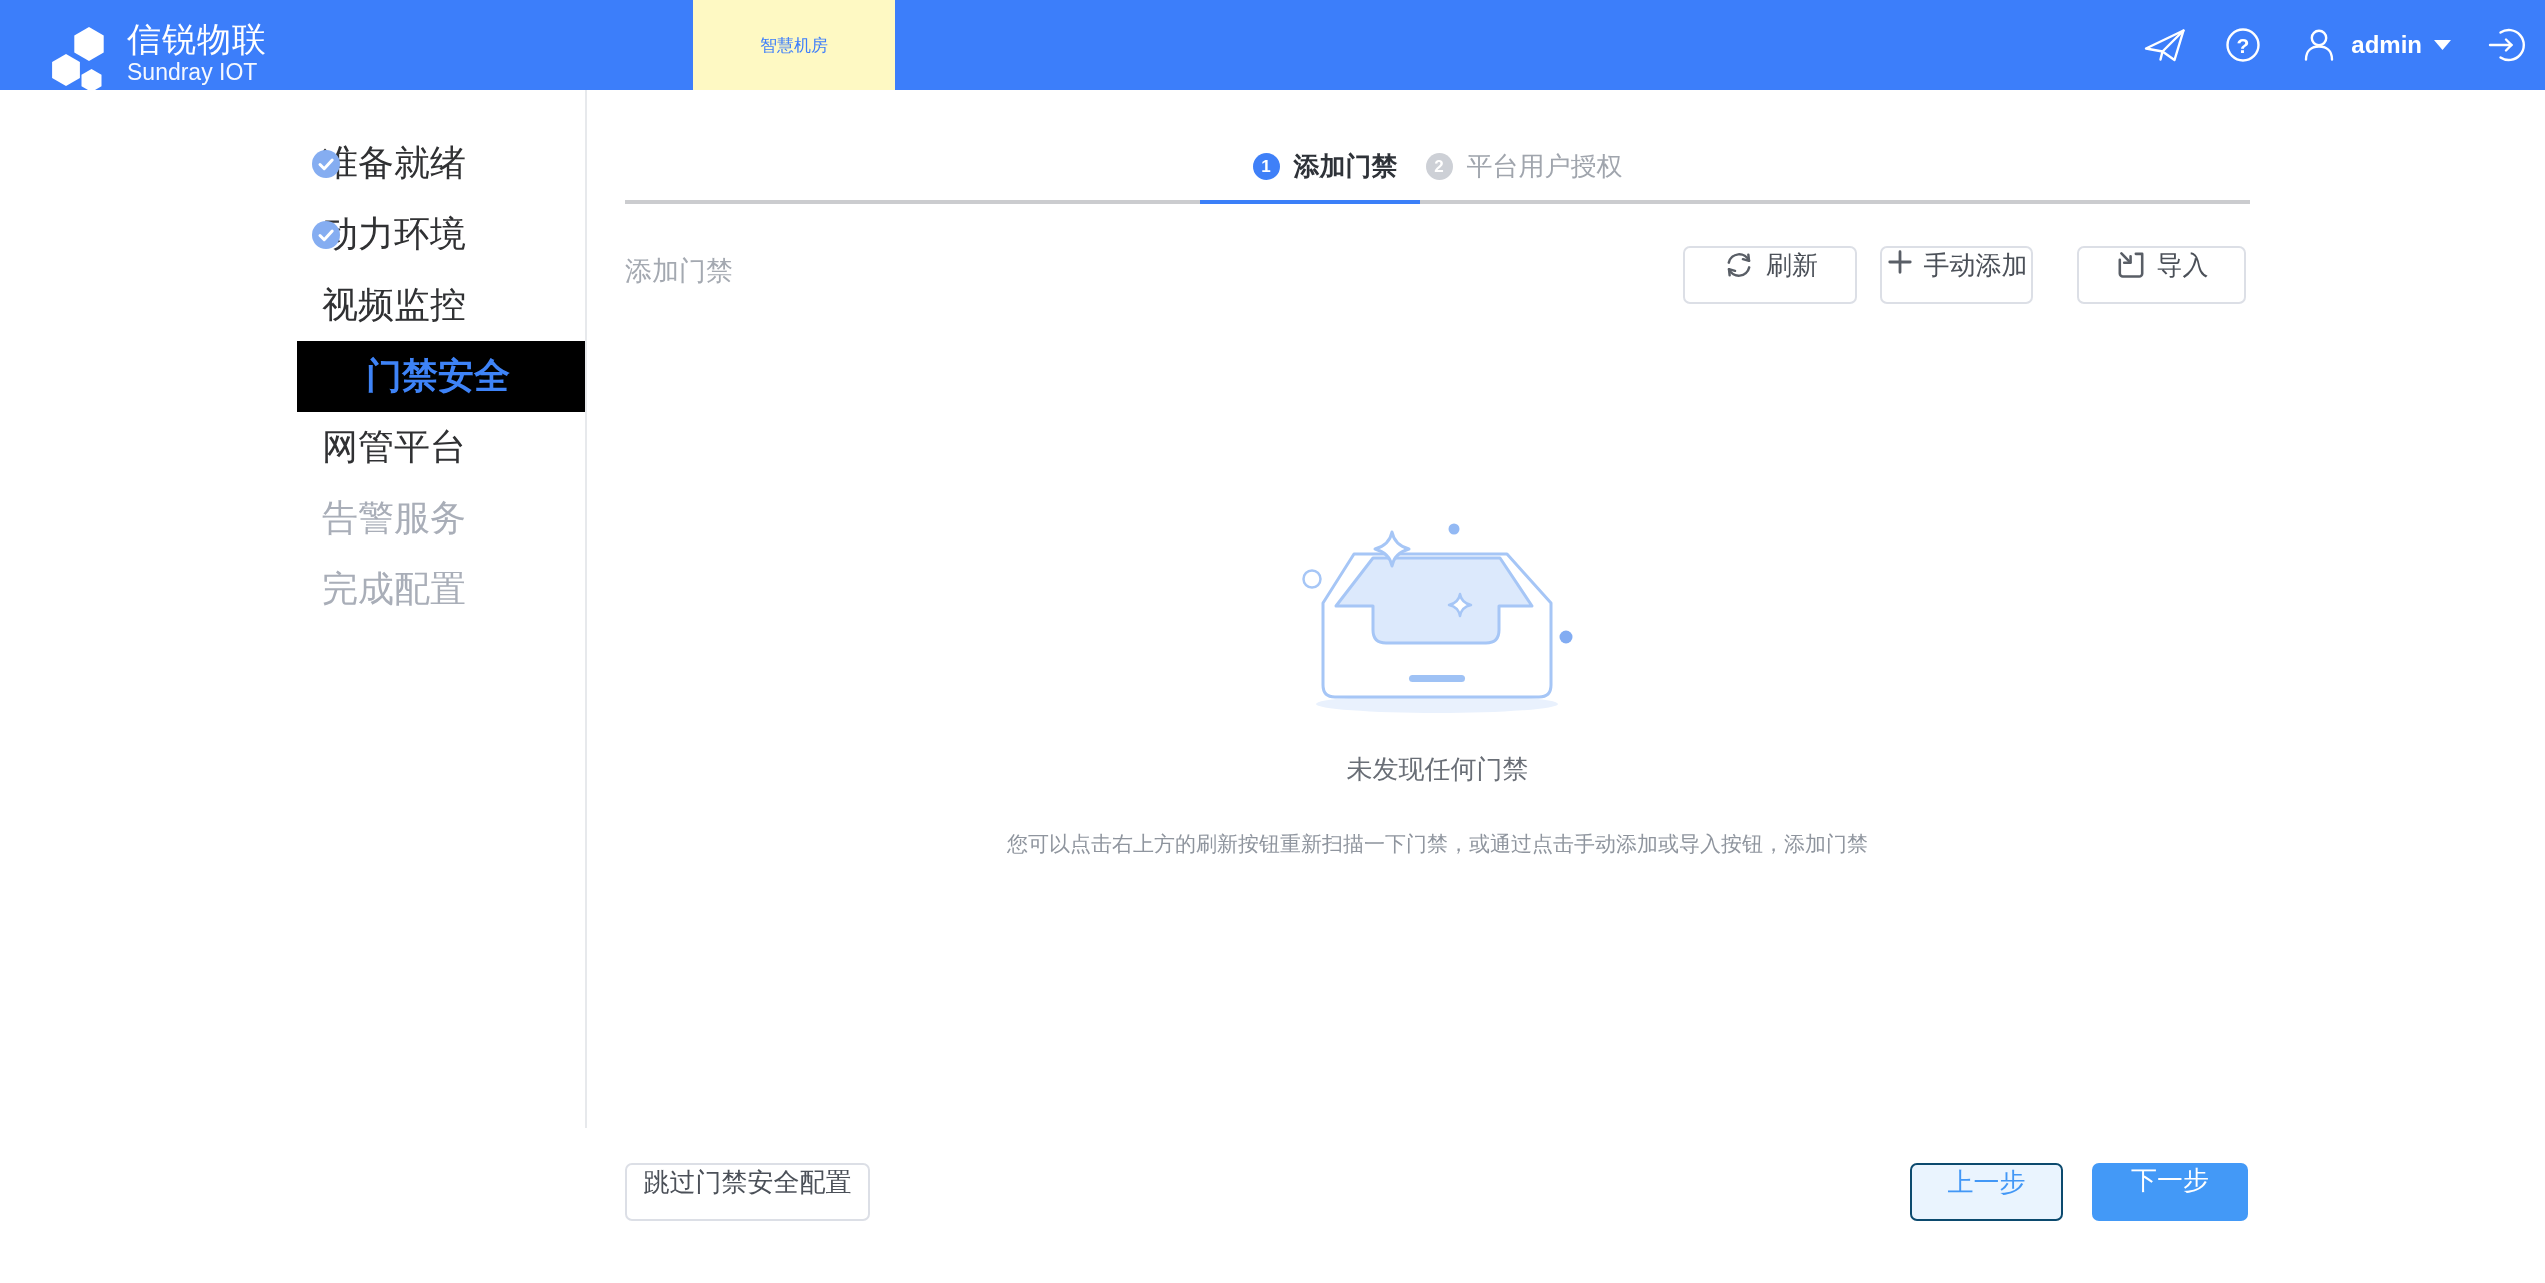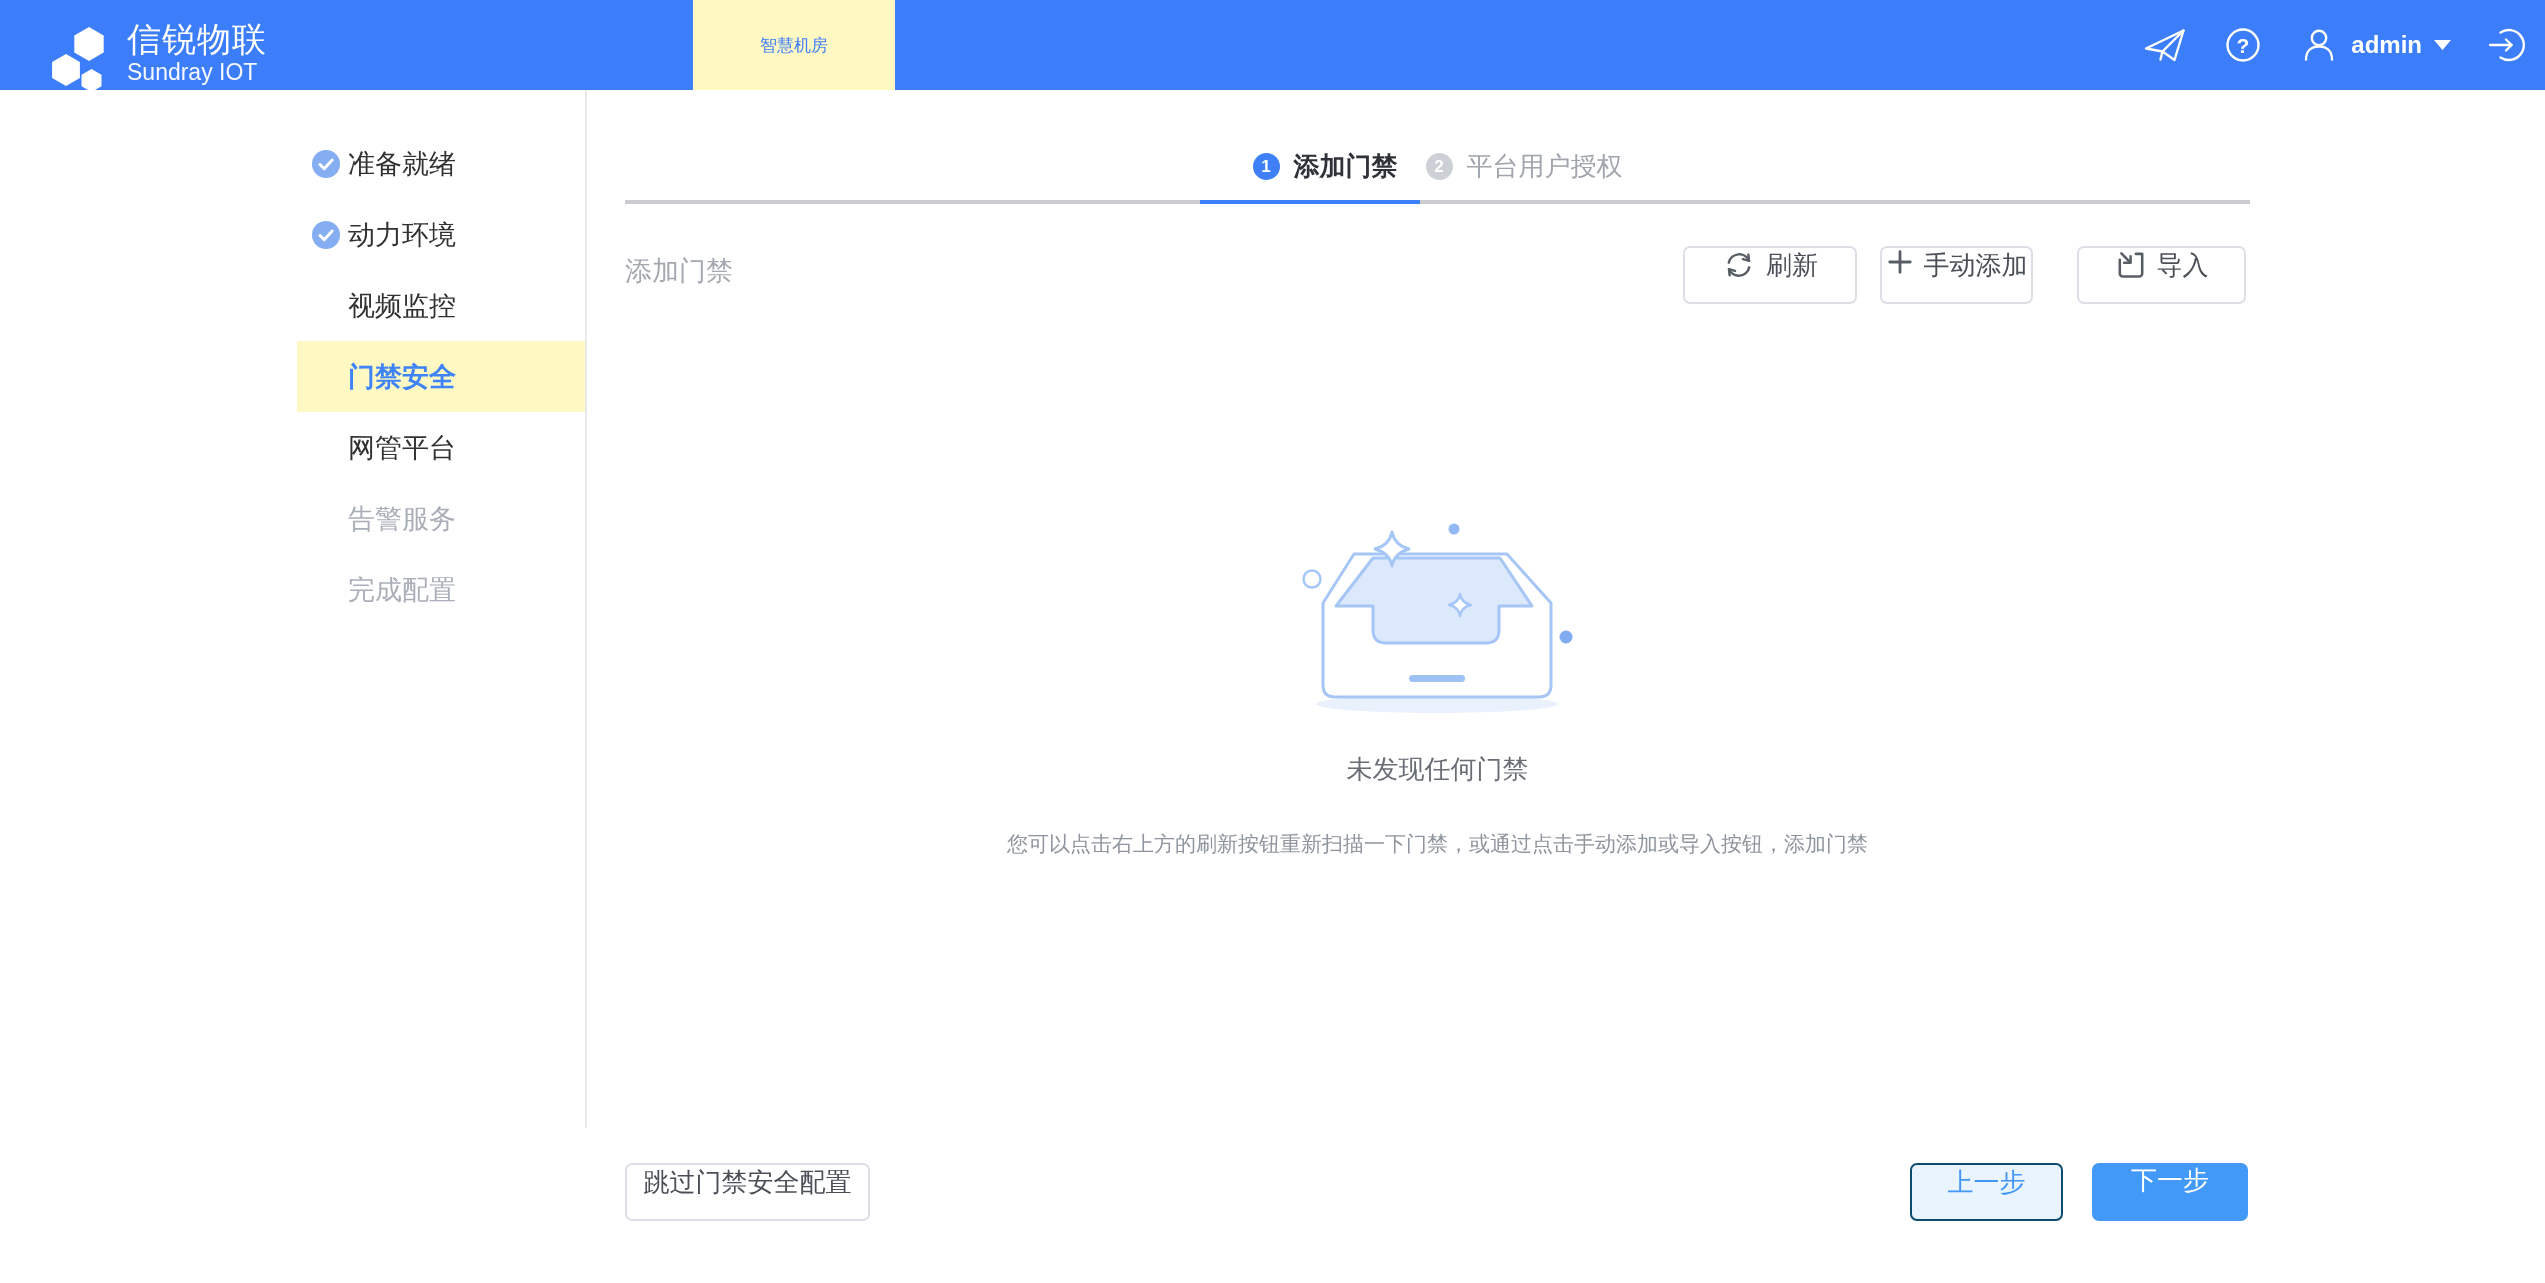--- a/index.html
+++ b/index.html
@@ -20,23 +20,23 @@
     display:flex; align-items:center; justify-content:center;
     color:#3D7EFB; font-size:17px; font-weight:500; cursor:pointer;
   }
   .hdr-right { position:absolute; right:16px; top:0; height:90px; display:flex; align-items:center; gap:36px; }
   .hdr-icon { display:flex; align-items:center; justify-content:center; cursor:pointer; }
   .user-group { display:flex; align-items:center; gap:12px; cursor:pointer; }
   .user-name { color:#fff; font-size:24px; font-weight:600; }
   
   .sidebar { position:absolute; left:297px; top:128px; width:290px; }
   .side-item { position:relative; height:71px; display:flex; align-items:center; cursor:pointer; }
-  .side-item .label { margin-left:51px; font-size:27px; color:#303133; }
+  .side-item .label { margin-left:25px; font-size:36px; color:#303133; }
   .side-item .check { position:absolute; left:15px; top:50%; margin-top:-14px; width:28px; height:28px; }
-  .side-item.active { background:#fef9c3; }
+  .side-item.active { background:#000000;padding-left:44px; }
   .side-item.active .label { color:#3E83F7; font-weight:bold; }
   .side-item.pending .label { color:#A9AEB8; }
   .side-divider { position:absolute; left:585px; top:90px; width:2px; height:1038px; background:#E7E9EC; }
   
   .main { position:absolute; left:625px; top:90px; width:1625px; height:1193px; }
   .steps { position:absolute; top:59px; left:0; width:100%; display:flex; justify-content:center; align-items:center; gap:28px; }
   .step { display:flex; align-items:center; gap:14px; cursor:pointer; }
   .step-circle {
     width:27px; height:27px; border-radius:50%; color:#fff; font-size:17px; font-weight:bold;
     display:flex; align-items:center; justify-content:center;

